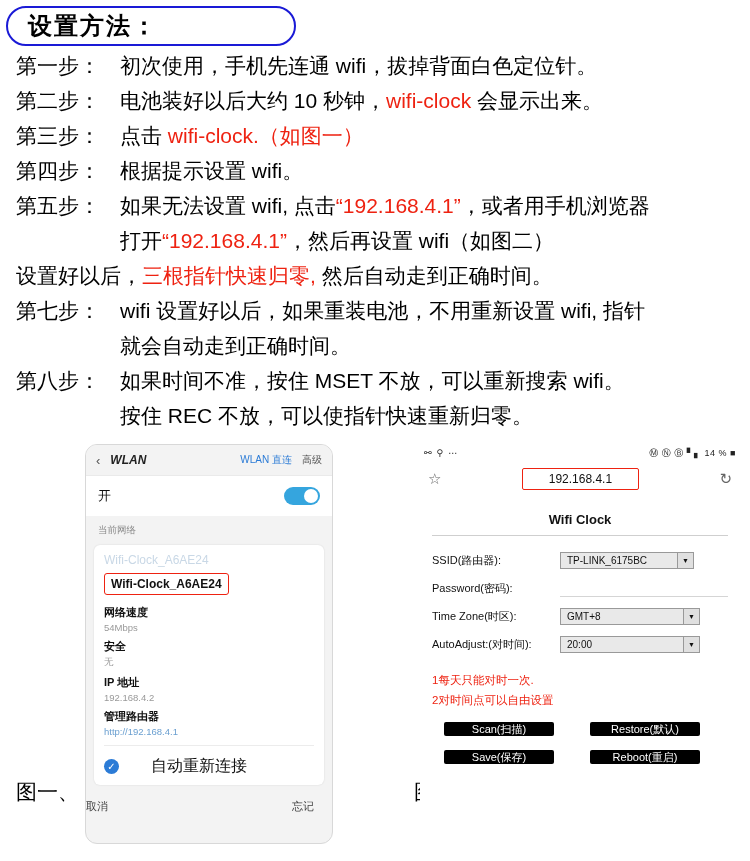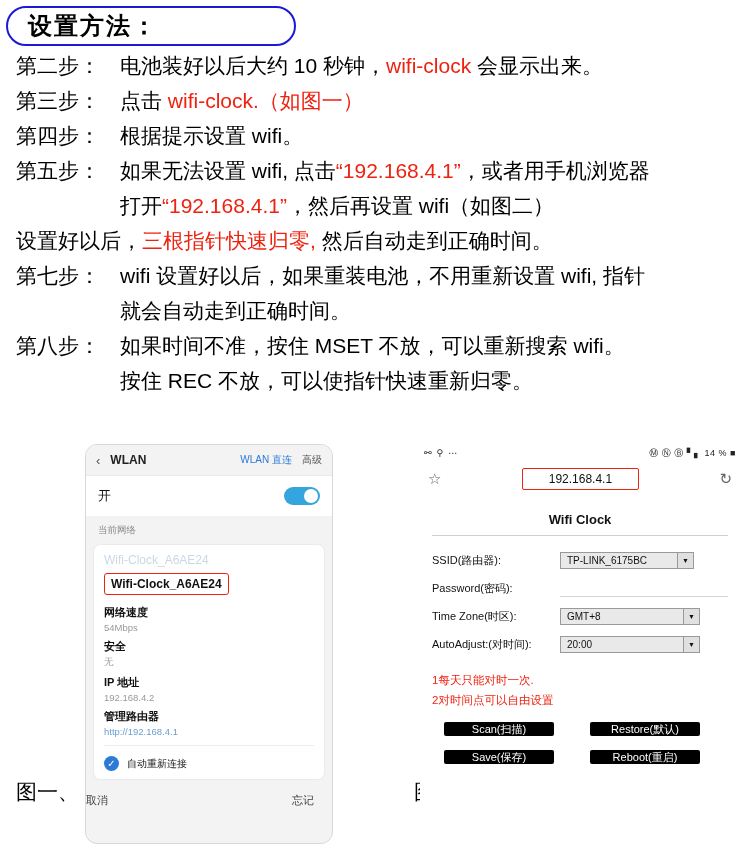--- a/index.html
+++ b/index.html
@@ -92,20 +92,21 @@
   }
   .pl-back {
     font-size: 13px;
     color: #555;
     margin-right: 10px;
   }
   .pl-title {
     font-size: 12px;
     font-weight: bold;
     color: #222;
+    font-style: italic;
   }
   .pl-topright {
     margin-left: auto;
     display: flex;
     gap: 10px;
     font-size: 10px;
   }
   .pl-link { color: #2b7bd6; margin-left: 14px; }
   .pl-gray { color: #555; }
 
@@ -191,21 +192,21 @@
   .pl-check {
     width: 15px;
     height: 15px;
     border-radius: 50%;
     background: #2b7bd6;
     color: #fff;
     font-size: 10px;
     line-height: 15px;
     text-align: center;
   }
-  .pl-check-label { font-size: 10px; color: #111; }
+  .pl-check-label { font-size: 16px; color: #111; margin-left: 24px; }
   .pl-actions {
     display: flex;
     justify-content: space-between;
     gap: 20px;
     padding: 10px 18px 0 0;
     font-size: 11px;
     color: #444;
   }
 
   
@@ -336,20 +337,24 @@
   }
 </style>
 </head>
 <body>
 
 <div class="title-pill">
   <span class="t">设置方法：</span>
 </div>
 
 <div class="steps" id="steps-root">
+    <div class="step">
+      <span class="label">第一步：</span>
+      <span class="body"><span>初次使用，手机先连通 wifi，拔掉背面白色定位针。</span></span>
+    </div>
     <div class="step">
       <span class="label">第二步：</span>
       <span class="body"><span>电池装好以后大约 10 秒钟，</span><span class="red">wifi-clock</span><span> 会显示出来。</span></span>
     </div>
     <div class="step">
       <span class="label">第三步：</span>
       <span class="body"><span>点击 </span><span class="red">wifi-clock.</span><span class="red">（如图一）</span></span>
     </div>
     <div class="step">
       <span class="label">第四步：</span>

